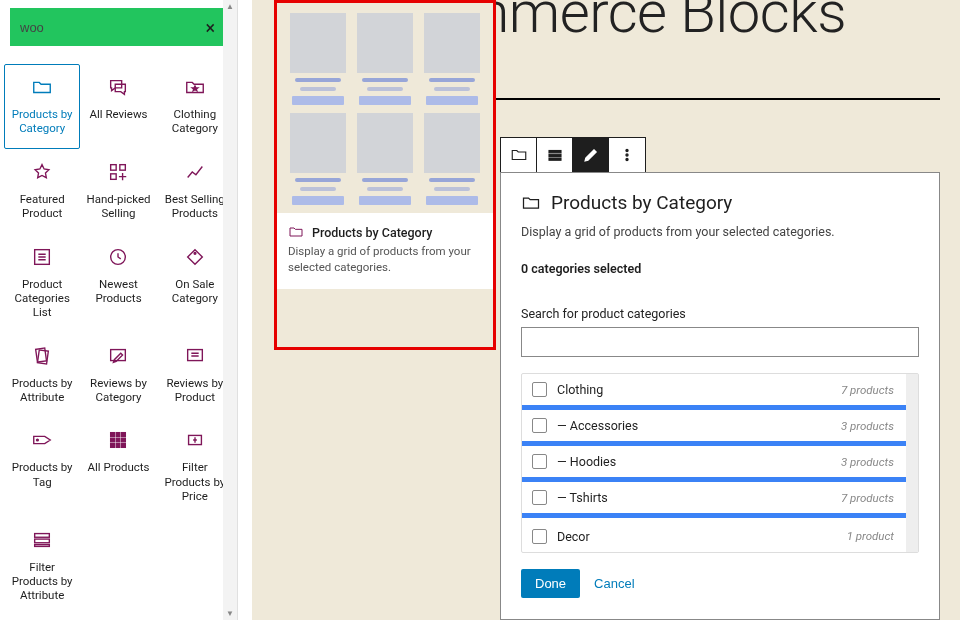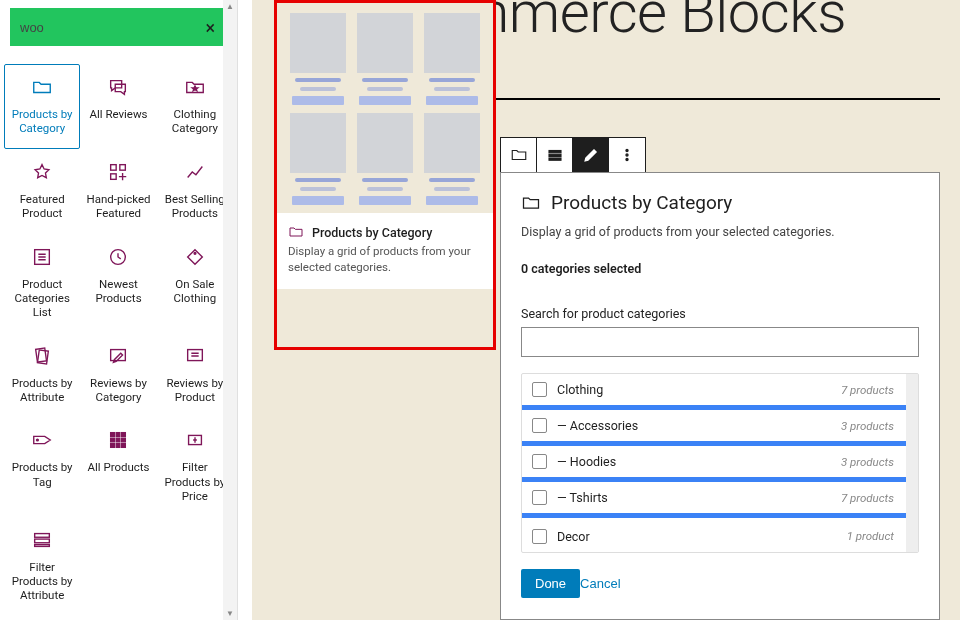--- a/index.html
+++ b/index.html
@@ -60,21 +60,21 @@
 .settings-count { font-size: 12.5px; font-weight: 600; margin-bottom: 30px; }
 .search-label { font-size: 12.5px; color: #222; margin-bottom: 6px; }
 .cat-search { width: 100%; height: 30px; border: 1px solid #888; padding: 0 8px; margin-bottom: 16px; font-size: 13px; }
 .cat-list { border: 1px solid #ddd; border-radius: 2px; height: 180px; overflow: hidden; position: relative; }
 .cat-list::after { content: ""; position: absolute; right: 0; top: 0; width: 12px; height: 100%; background: #eee; }
 .cat-list::before { content: ""; position: absolute; right: 0; top: 0; width: 12px; height: 48px; background: #c0c0c0; border-radius: 2px; }
 .cat-row { display: flex; align-items: center; height: 36px; border-bottom: 5px solid #3b82f6; padding: 0 14px 0 10px; font-size: 12.5px; }
 .cat-row:last-child { border-bottom: none; }
 .cat-chk { width: 15px; height: 15px; border: 1px solid #888; border-radius: 2px; margin-right: 10px; background: #fff; }
 .cat-count { margin-left: auto; color: #888; font-size: 11.5px; margin-right: 10px; font-style: italic; }
-.btn-row { margin-top: 16px; display: flex; align-items: center; }
+.btn-row { margin-top: 16px; display: flex; gap: 14px; align-items: center; }
 .btn-primary { background: #007cba; color: #fff; border: none; padding: 7px 14px; font-size: 13px; cursor: pointer; border-radius: 2px; }
 .btn-link { color: #007cba; background: none; border: none; font-size: 13px; cursor: pointer; }
 </style>
 </head>
 <body>
 
 <div class="inserter">
   <div class="search-bar">
     <input class="search-input" value="woo" style="">
     <span class="search-clear">×</span>
@@ -116,21 +116,21 @@
       </div>
       <div class="block-item">
         <div class="blk-icon">
           <svg viewBox="0 0 24 24">
             <rect x="4" y="4" width="6" height="6"></rect>
             <rect x="14" y="4" width="6" height="6"></rect>
             <rect x="4" y="14" width="6" height="6"></rect>
             <path d="M17 13v8M13 17h8"></path>
           </svg>
         </div>
-        <div class="block-label">Hand-picked Featured</div>
+        <div class="block-label">Hand-picked Selling</div>
       </div>
       <div class="block-item">
         <div class="blk-icon">
           <svg viewBox="0 0 24 24">
             <path d="M4 18l5-6 4 3 7-9"></path>
           </svg>
         </div>
         <div class="block-label">Best Selling Products</div>
       </div>
       <div class="block-item">
@@ -151,21 +151,21 @@
         </div>
         <div class="block-label">Newest Products</div>
       </div>
       <div class="block-item">
         <div class="blk-icon">
           <svg viewBox="0 0 24 24">
             <path d="M12 4l8 8-8 8-8-8z"></path>
             <circle cx="12" cy="8" r="1" fill="#7f1659"></circle>
           </svg>
         </div>
-        <div class="block-label">On Sale Clothing</div>
+        <div class="block-label">On Sale Category</div>
       </div>
       <div class="block-item">
         <div class="blk-icon">
           <svg viewBox="0 0 24 24">
             <rect x="6" y="4" width="10" height="14" transform="rotate(-8 11 11)"></rect>
             <rect x="8" y="6" width="10" height="14" transform="rotate(8 13 13)"></rect>
           </svg>
         </div>
         <div class="block-label">Products by Attribute</div>
       </div>

